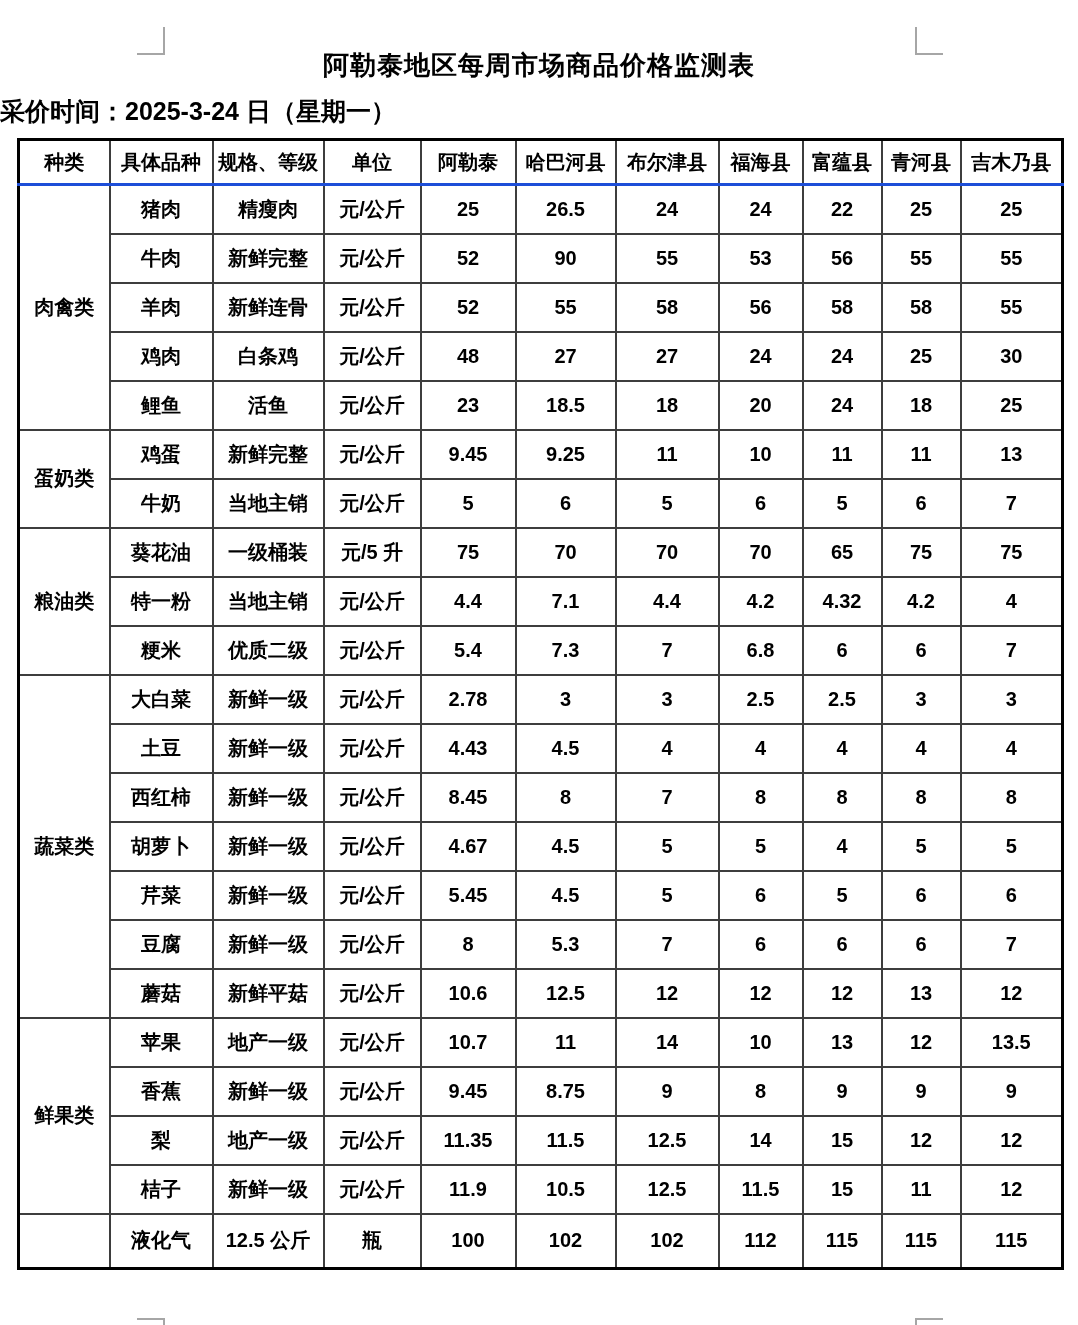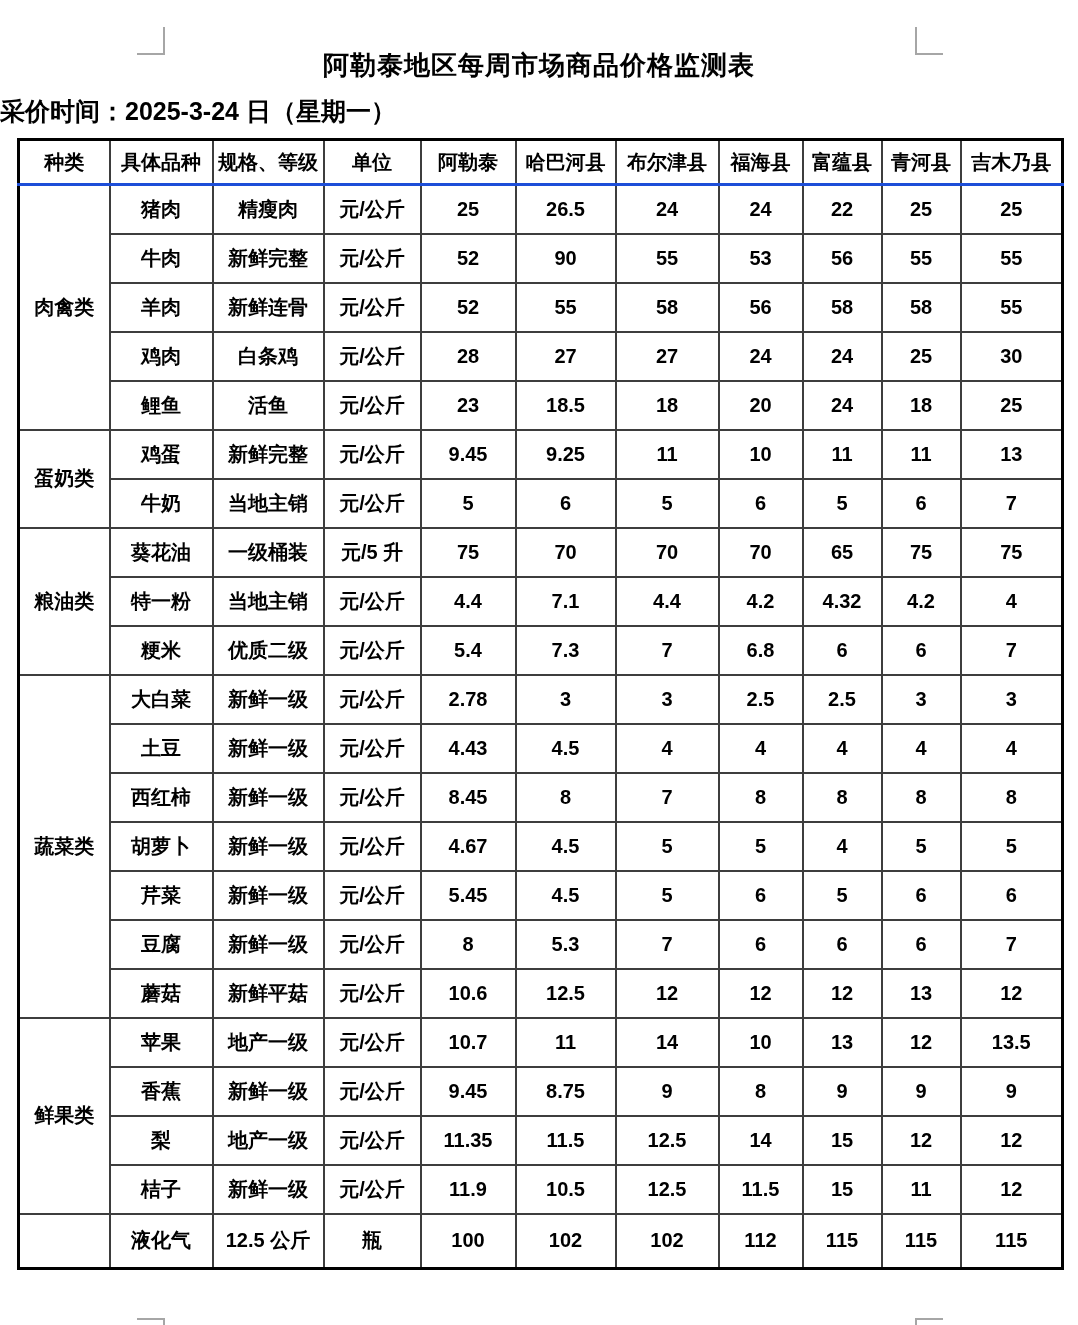--- a/index.html
+++ b/index.html
@@ -115,21 +115,21 @@
         <td class="num">58</td>
         <td class="num">56</td>
         <td class="num">58</td>
         <td class="num">58</td>
         <td class="num">55</td>
       </tr>
       <tr>
         <td>鸡肉</td>
         <td>白条鸡</td>
         <td>元/公斤</td>
-        <td class="num">28</td>
+        <td class="num">48</td>
         <td class="num">27</td>
         <td class="num">27</td>
         <td class="num">24</td>
         <td class="num">24</td>
         <td class="num">25</td>
         <td class="num">30</td>
       </tr>
       <tr>
         <td>鲤鱼</td>
         <td>活鱼</td>

